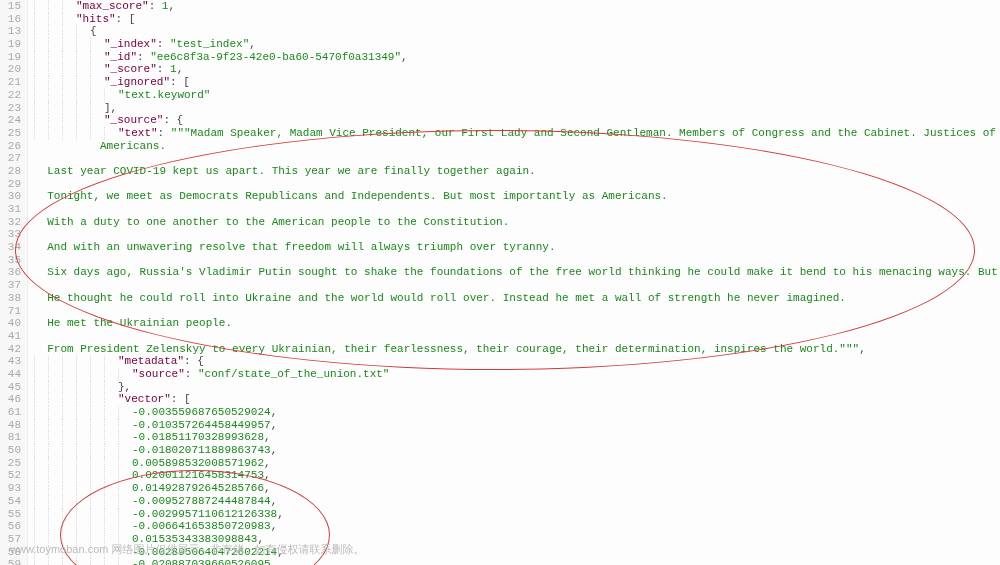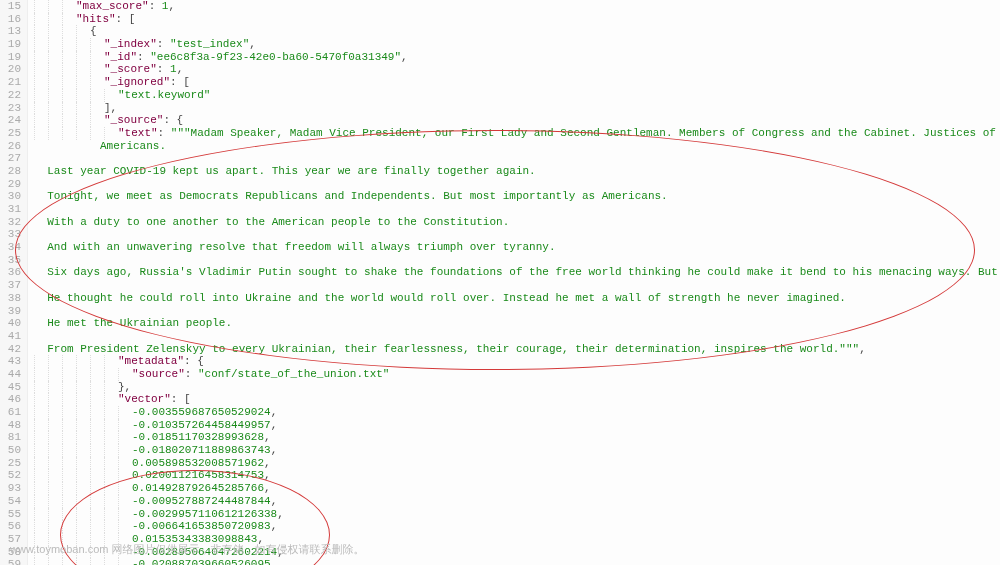--- a/index.html
+++ b/index.html
@@ -82,21 +82,21 @@
       <div class="ln">29</div>
       <div class="ln">30</div>
       <div class="ln">31</div>
       <div class="ln">32</div>
       <div class="ln">33</div>
       <div class="ln">34</div>
       <div class="ln">35</div>
       <div class="ln">36</div>
       <div class="ln">37</div>
       <div class="ln">38</div>
-      <div class="ln">39</div>
+      <div class="ln">71</div>
       <div class="ln">40</div>
       <div class="ln">41</div>
       <div class="ln">42</div>
       <div class="ln">43</div>
       <div class="ln">44</div>
       <div class="ln">45</div>
       <div class="ln">46</div>
       <div class="ln">61</div>
       <div class="ln">48</div>
       <div class="ln">81</div>

